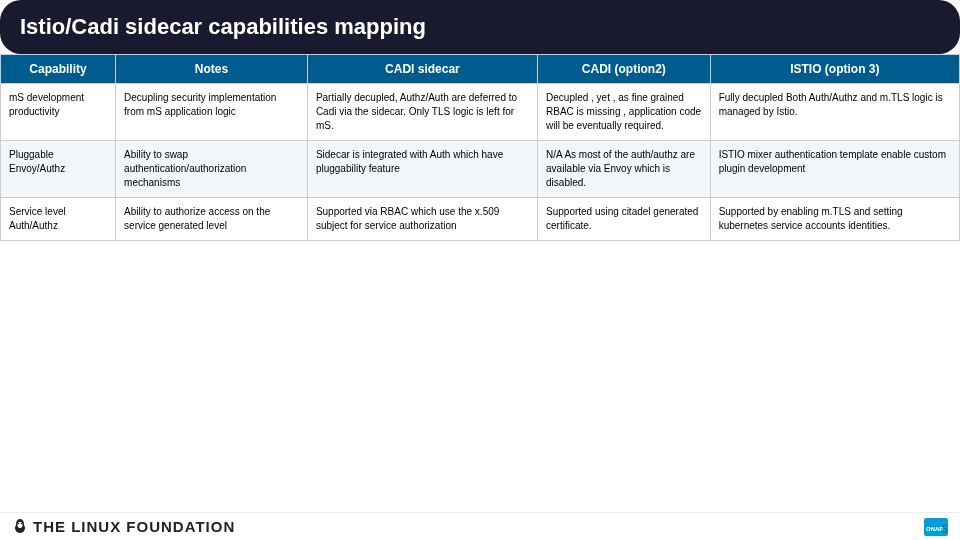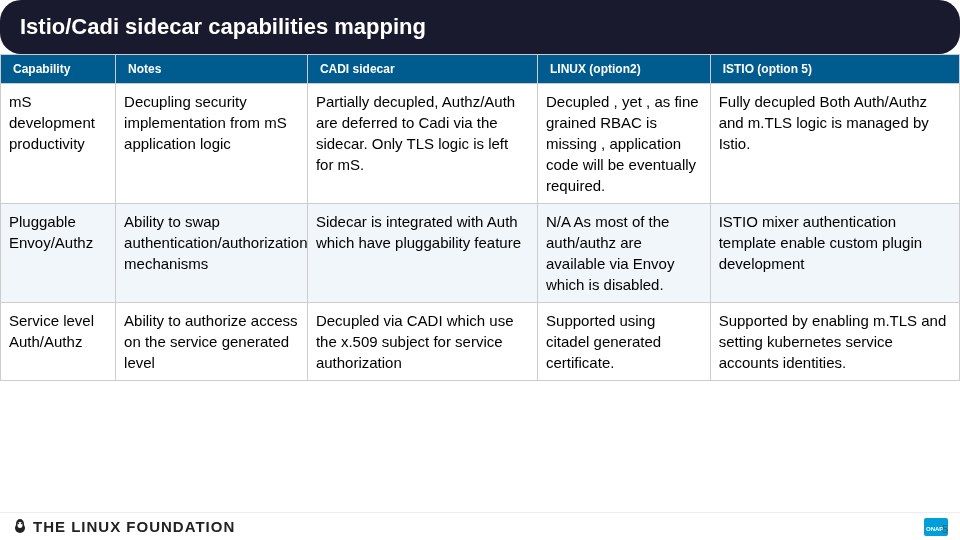--- a/index.html
+++ b/index.html
@@ -26,38 +26,38 @@
     table {
       width: 100%;
       border-collapse: collapse;
       table-layout: fixed;
     }
     thead tr {
       background: #005b8e;
       color: #fff;
     }
     thead th {
-      padding: 7px 12px;
+      padding: 7px 24px;
       font-size: 12px;
       font-weight: bold;
       border: 1px solid #ccc;
-      text-align: left;
+      text-align: center;
       vertical-align: top;
     }
     tbody tr {
       background: #fff;
     }
     tbody tr:nth-child(even) {
       background: #f0f6fa;
     }
     tbody td {
       padding: 7px 8px;
       border: 1px solid #ccc;
       vertical-align: top;
-      font-size: 15px;
+      font-size: 10px;
       line-height: 1.4;
     }
     col.cap { width: 12%; }
     col.notes { width: 20%; }
     col.cadi { width: 24%; }
     col.opt2 { width: 18%; }
     col.opt3 { width: 26%; }
     .footer {
       position: absolute;
       bottom: 0;
@@ -115,43 +115,43 @@
       <col class="notes">
       <col class="cadi">
       <col class="opt2">
       <col class="opt3">
     </colgroup>
     <thead>
       <tr>
         <th>Capability</th>
         <th>Notes</th>
         <th>CADI sidecar</th>
-        <th>LINUX (option2)</th>
-        <th>ISTIO (option 5)</th>
+        <th>CADI (option2)</th>
+        <th>ISTIO (option 3)</th>
       </tr>
     </thead>
     <tbody id="table-body">
     <tr>
           <td>mS development productivity</td>
           <td>Decupling security implementation from mS application logic</td>
           <td>Partially decupled, Authz/Auth are deferred to Cadi via the sidecar. Only TLS logic is left for mS.</td>
           <td>Decupled , yet , as fine grained RBAC is missing , application code will be eventually required.</td>
           <td>Fully decupled Both Auth/Authz and m.TLS logic is managed by Istio.</td>
         </tr>
         <tr>
           <td>Pluggable Envoy/Authz</td>
           <td>Ability to swap authentication/authorization mechanisms</td>
           <td>Sidecar is integrated with Auth which have pluggability feature</td>
           <td>N/A As most of the auth/authz are available via Envoy which is disabled.</td>
           <td>ISTIO mixer authentication template enable custom plugin development</td>
         </tr>
         <tr>
           <td>Service level Auth/Authz</td>
           <td>Ability to authorize access on the service generated level</td>
-          <td>Decupled via CADI which use the x.509 subject for service authorization</td>
+          <td>Supported via RBAC which use the x.509 subject for service authorization</td>
           <td>Supported using citadel generated certificate.</td>
           <td>Supported by enabling m.TLS and setting kubernetes service accounts identities.</td>
         </tr>
       </tbody>
   </table>
 </div>
 
 <div class="footer">
   <div class="footer-left">
     <svg width="16" height="16" viewBox="0 0 16 16">

